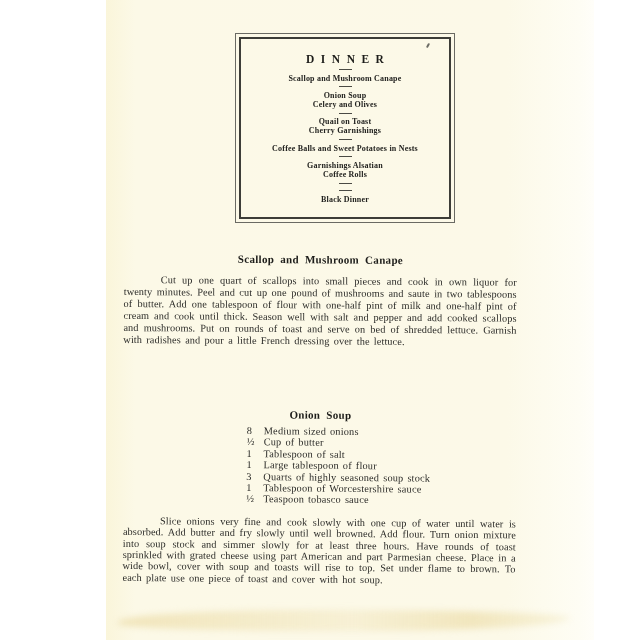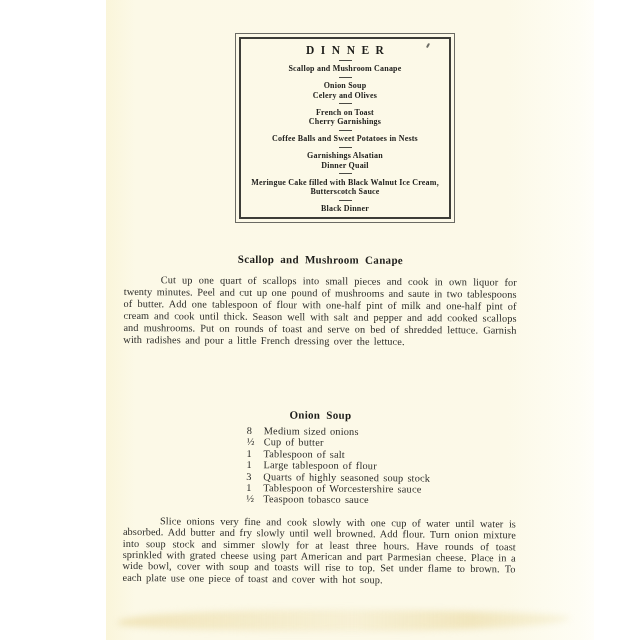--- a/index.html
+++ b/index.html
@@ -103,40 +103,36 @@
         </div>
         <div class="menu-rule"></div>
 
         <div class="menu-course">
           <div class="course-line">Onion Soup</div>
           <div class="course-line">Celery and Olives</div>
         </div>
         <div class="menu-rule"></div>
 
         <div class="menu-course">
-          <div class="course-line">French on Toast</div>
+          <div class="course-line">Quail on Toast</div>
           <div class="course-line">Cherry Garnishings</div>
         </div>
         <div class="menu-rule"></div>
 
         <div class="menu-course">
           <div class="course-line">Coffee Balls and Sweet Potatoes in Nests</div>
         </div>
         <div class="menu-rule"></div>
 
         <div class="menu-course">
           <div class="course-line">Garnishings Alsatian</div>
-          <div class="course-line">Dinner Quail</div>
+          <div class="course-line">Coffee Rolls</div>
         </div>
         <div class="menu-rule"></div>
 
-        <div class="menu-course">
-          <div class="course-line">Meringue Cake filled with Black Walnut Ice Cream,</div>
-          <div class="course-line">Butterscotch Sauce</div>
-        </div>
         <div class="menu-rule"></div>
 
         <div class="menu-course">
           <div class="course-line">Black Dinner</div>
         </div>
       </div>
     </div>
 
     <div class="recipe recipe-1">
       <div class="recipe-title">Scallop and Mushroom Canape</div>

